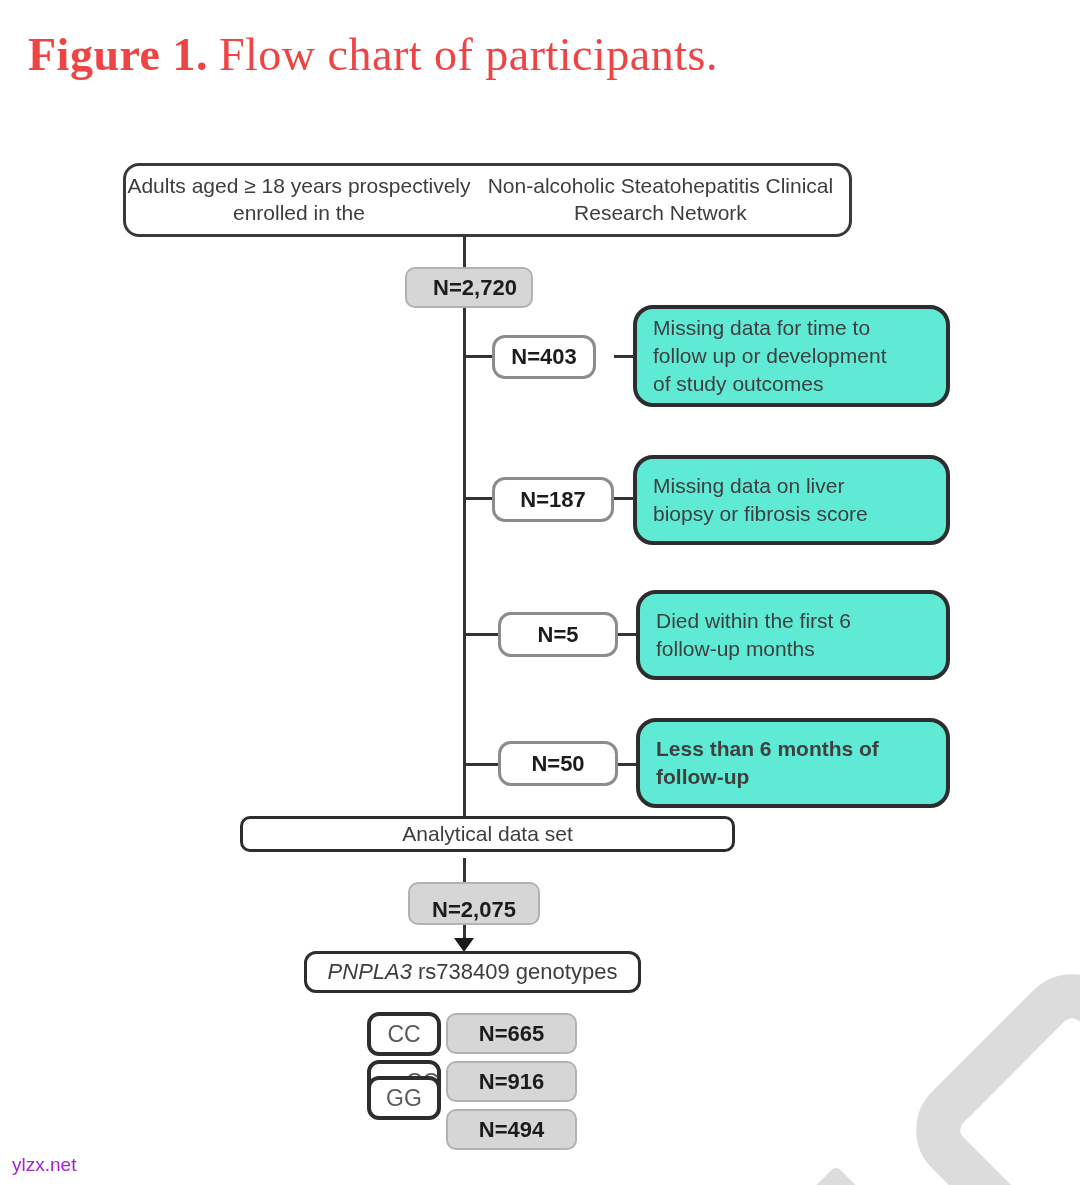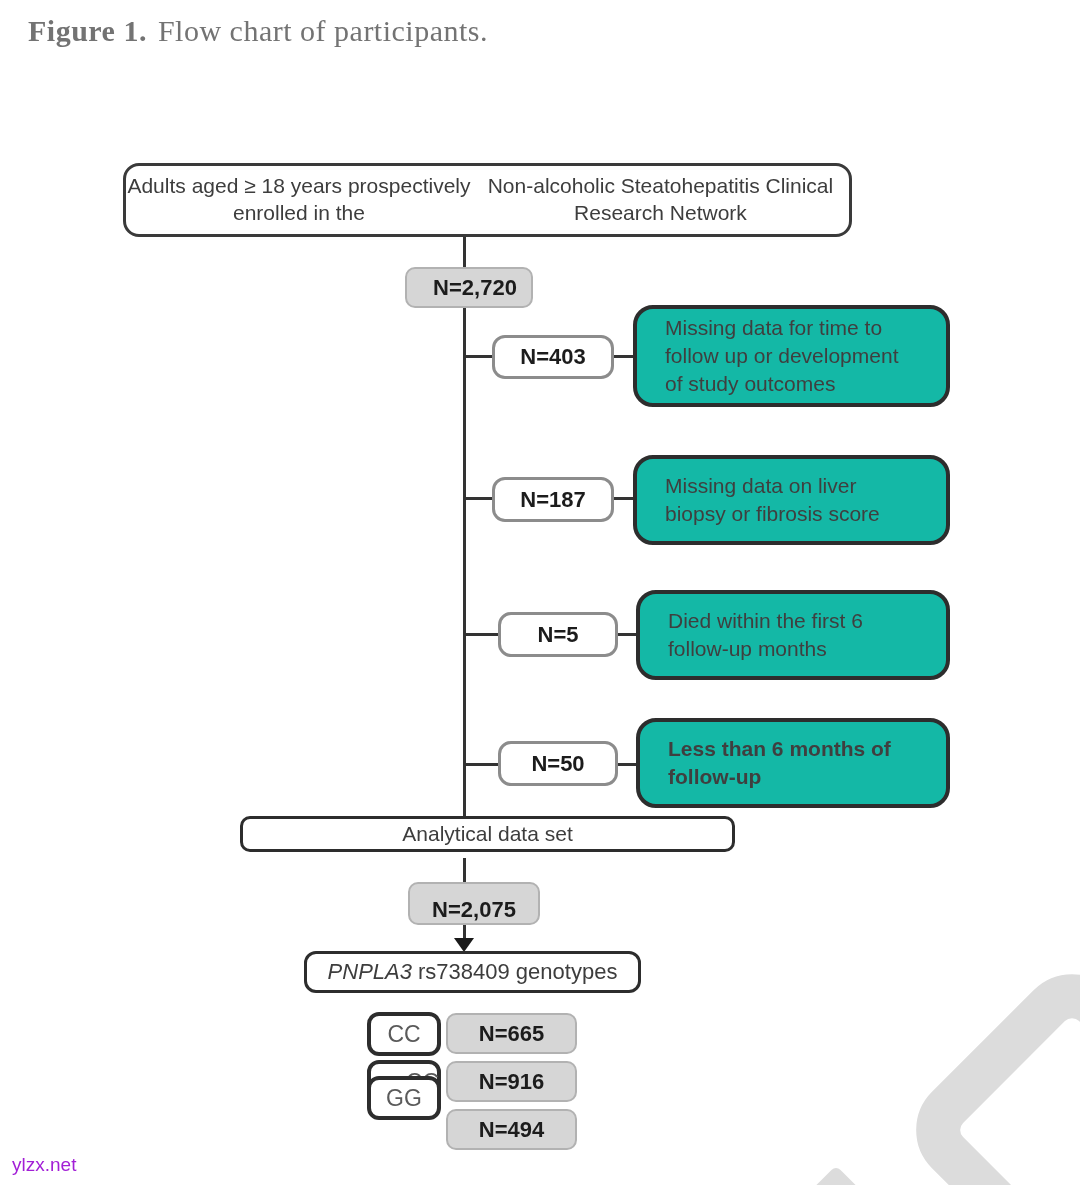--- a/index.html
+++ b/index.html
@@ -1,42 +1,42 @@
 <!DOCTYPE html>
 <html style="--line: #333333; --grayfill: #d6d6d6; --border-dark: #2d2d2d; --border-gray: #8c8c8c; --watermark: #dcdcdc; --link: #a21fd6;"><head>
 <meta charset="utf-8">
 <style>
   html,body{margin:0;padding:0;background:#fff;}
   .page{position:relative;width:1080px;height:1185px;background:#fff;overflow:hidden;
         font-family:"Liberation Sans",sans-serif;color:#333;}
 
   
-  .caption{position:absolute;left:28px;top:14px;font-family:"Liberation Serif",serif;
-           font-size:30px;color:#737373;letter-spacing:.5px;}
+  .caption{position:absolute;left:28px;top:28px;font-family:"Liberation Serif",serif;
+           font-size:46px;color:#ef4444;letter-spacing:.5px;}
   .caption .cap-bold{font-weight:bold;}
   .caption .cap-rest{margin-left:11px;}
 
   
   .box{position:absolute;box-sizing:border-box;background:#fff;display:flex;
        align-items:center;justify-content:center;text-align:center;z-index:2;}
   .line{position:absolute;background:var(--line);z-index:1;}
 
   .enroll{left:123px;top:163px;width:729px;height:74px;border:3.5px solid #3a3a3a;
           border-radius:16px;flex-direction:row;font-size:21px;line-height:1.28;color:#3d3d3d;}
 
   .nbadge{background:var(--grayfill);border:2px solid #b2b2b2;border-radius:10px;
           font-weight:bold;font-size:22px;color:#1c1c1c;}
   .n2720{left:405px;top:267px;width:128px;height:41px;padding-left:12px;}
   .n2075{left:408px;top:882px;width:132px;height:43px;align-items:flex-end;}
 
   .nsmall{border:3px solid var(--border-gray);border-radius:13px;background:#fff;
           font-weight:bold;font-size:22px;color:#1c1c1c;}
-  .reason{border:4px solid var(--border-dark);border-radius:20px;background:#14b8a6;
+  .reason{border:4px solid var(--border-dark);border-radius:20px;background:#5eead4;
           font-size:21px;line-height:1.32;color:#3f3f3f;justify-content:flex-start;
-          text-align:left;padding:10px 28px;white-space:pre-line;}
+          text-align:left;padding:10px 16px;white-space:pre-line;}
 
   .analytical{left:240px;top:816px;width:495px;height:36px;border:3px solid var(--border-dark);
               border-radius:10px;font-size:21px;color:#3d3d3d;}
 
   .arrowhead{position:absolute;left:454px;top:938px;width:0;height:0;z-index:2;
              border-left:10px solid transparent;border-right:10px solid transparent;
              border-top:14px solid #1a1a1a;}
 
   .genotitle{left:304px;top:951px;width:337px;height:42px;border:3px solid var(--border-dark);
              border-radius:12px;font-size:22px;color:#3d3d3d;}
@@ -70,21 +70,21 @@
 
   <div>
 
     <div class="line" style="left:463px;top:237px;width:3px;height:585px;"></div>
     <div class="line" style="left:463px;top:858px;width:3px;height:24px;"></div>
     <div class="line" style="left:463px;top:925px;width:3px;height:16px;"></div>
     <div class="arrowhead"></div>
 
     <div class="line" style="left:464px;top:355px;width:28px;height:3px;"></div>
     <div class="line" style="left:614px;top:355px;width:20px;height:3px;"></div>
-    <div class="box nsmall" style="left:492px;top:335px;width:122px;height:44px;">
+    <div class="box nsmall" style="left:492px;top:335px;width:104px;height:44px;">
         <span>N=403</span>
       </div>
     <div class="box reason" style="left:633px;top:305px;width:317px;height:102px;"><span>Missing data for time to
 follow up or development
 of study outcomes</span></div>
 
     <div class="line" style="left:464px;top:497px;width:28px;height:3px;"></div>
     <div class="line" style="left:614px;top:497px;width:20px;height:3px;"></div>
     <div class="box nsmall" style="left:492px;top:477px;width:122px;height:45px;">
         <span>N=187</span>

